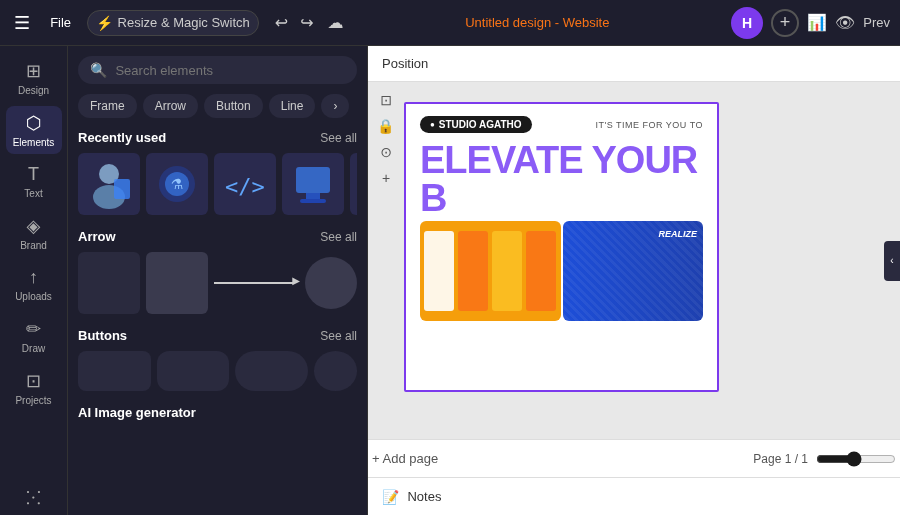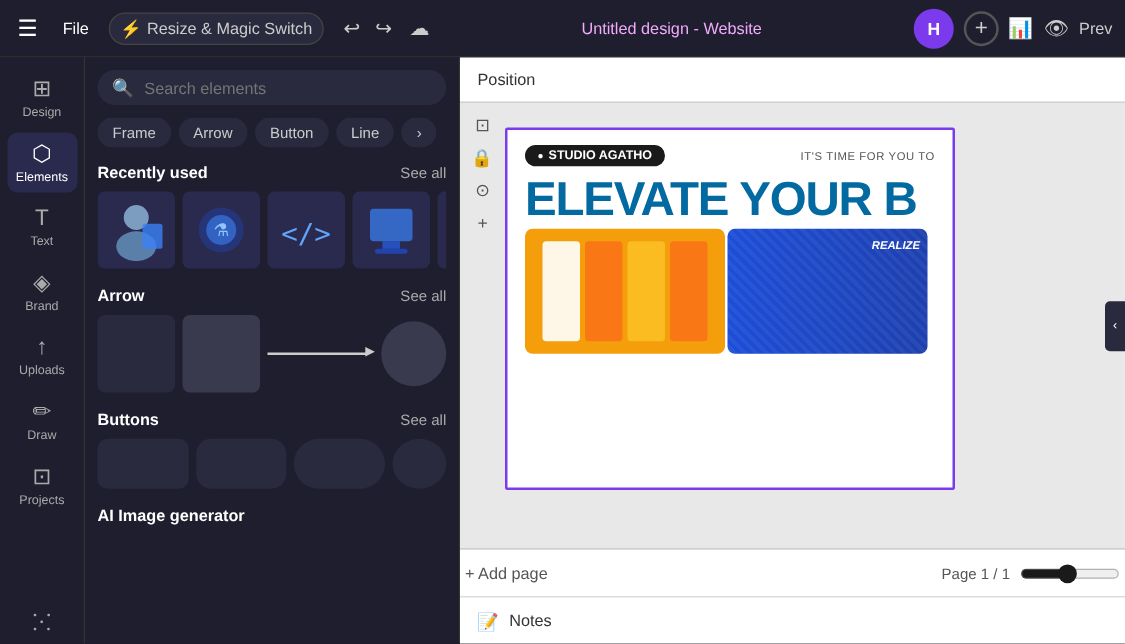--- a/index.html
+++ b/index.html
@@ -21,21 +21,21 @@
       color: #ccc; font-size: 13px; cursor: pointer; padding: 4px 8px;
       border: 1px solid #444; border-radius: 20px; background: #2a2a3e;
     }
     #topbar .resize-btn .lightning { color: #a78bfa; font-size: 14px; }
     #topbar .undo-redo { display: flex; gap: 4px; margin-left: 4px; }
     #topbar .undo-redo button {
       background: none; border: none; color: #ccc; font-size: 16px; cursor: pointer; padding: 4px;
     }
     #topbar .cloud-icon { color: #ccc; font-size: 16px; margin-left: 2px; }
     #topbar .title-area {
-      flex: 1; text-align: center; color: #f0abfc; font-size: 13px;
+      flex: 1; text-align: center; color: #f97316; font-size: 13px;
     }
     #topbar .right-actions { display: flex; align-items: center; gap: 8px; }
     #topbar .avatar {
       width: 32px; height: 32px; border-radius: 50%; background: #7c3aed;
       display: flex; align-items: center; justify-content: center;
       color: #fff; font-size: 14px; font-weight: bold;
     }
     #topbar .plus-btn {
       width: 28px; height: 28px; border-radius: 50%; border: 2px solid #555;
       background: none; color: #ccc; font-size: 18px; cursor: pointer;
@@ -164,39 +164,39 @@
     .canvas-tool-icon { color: #555; font-size: 14px; cursor: pointer; }
 
     
     #canvas-viewport {
       flex: 1; display: flex; align-items: flex-start; justify-content: flex-start;
       padding: 20px 10px 10px 0; position: relative;
     }
 
     
     #design-card {
-      background: #fff; width: 360px; min-height: 290px;
+      background: #fff; width: 315px; min-height: 290px;
       border: 2px solid #7c3aed; border-radius: 2px;
       position: relative; overflow: hidden; cursor: pointer;
     }
 
     .design-header {
       display: flex; justify-content: space-between; align-items: center;
       padding: 12px 14px 6px;
     }
     .studio-badge {
       background: #1a1a1a; color: #fff; border-radius: 20px;
       padding: 3px 10px; font-size: 10px; font-weight: bold;
       display: flex; align-items: center; gap: 4px;
     }
     .studio-badge::before { content: '●'; color: #fff; font-size: 8px; }
     .design-tagline { font-size: 9px; color: #555; font-weight: 500; text-transform: uppercase; letter-spacing: 0.5px; }
 
     .design-headline {
-      font-size: 38px; font-weight: 900; color: #0369a1; padding: 2px 14px 4px;
+      font-size: 38px; font-weight: 900; color: #8b5cf6; padding: 2px 14px 4px;
       line-height: 1; letter-spacing: -1px;
     }
     .design-subtext {
       font-size: 8px; color: #555; padding: 0 14px 10px;
       font-weight: 500; text-transform: uppercase; letter-spacing: 0.3px; line-height: 1.5;
     }
 
     .design-images {
       display: flex; gap: 2px; padding: 0 14px 0;
     }

